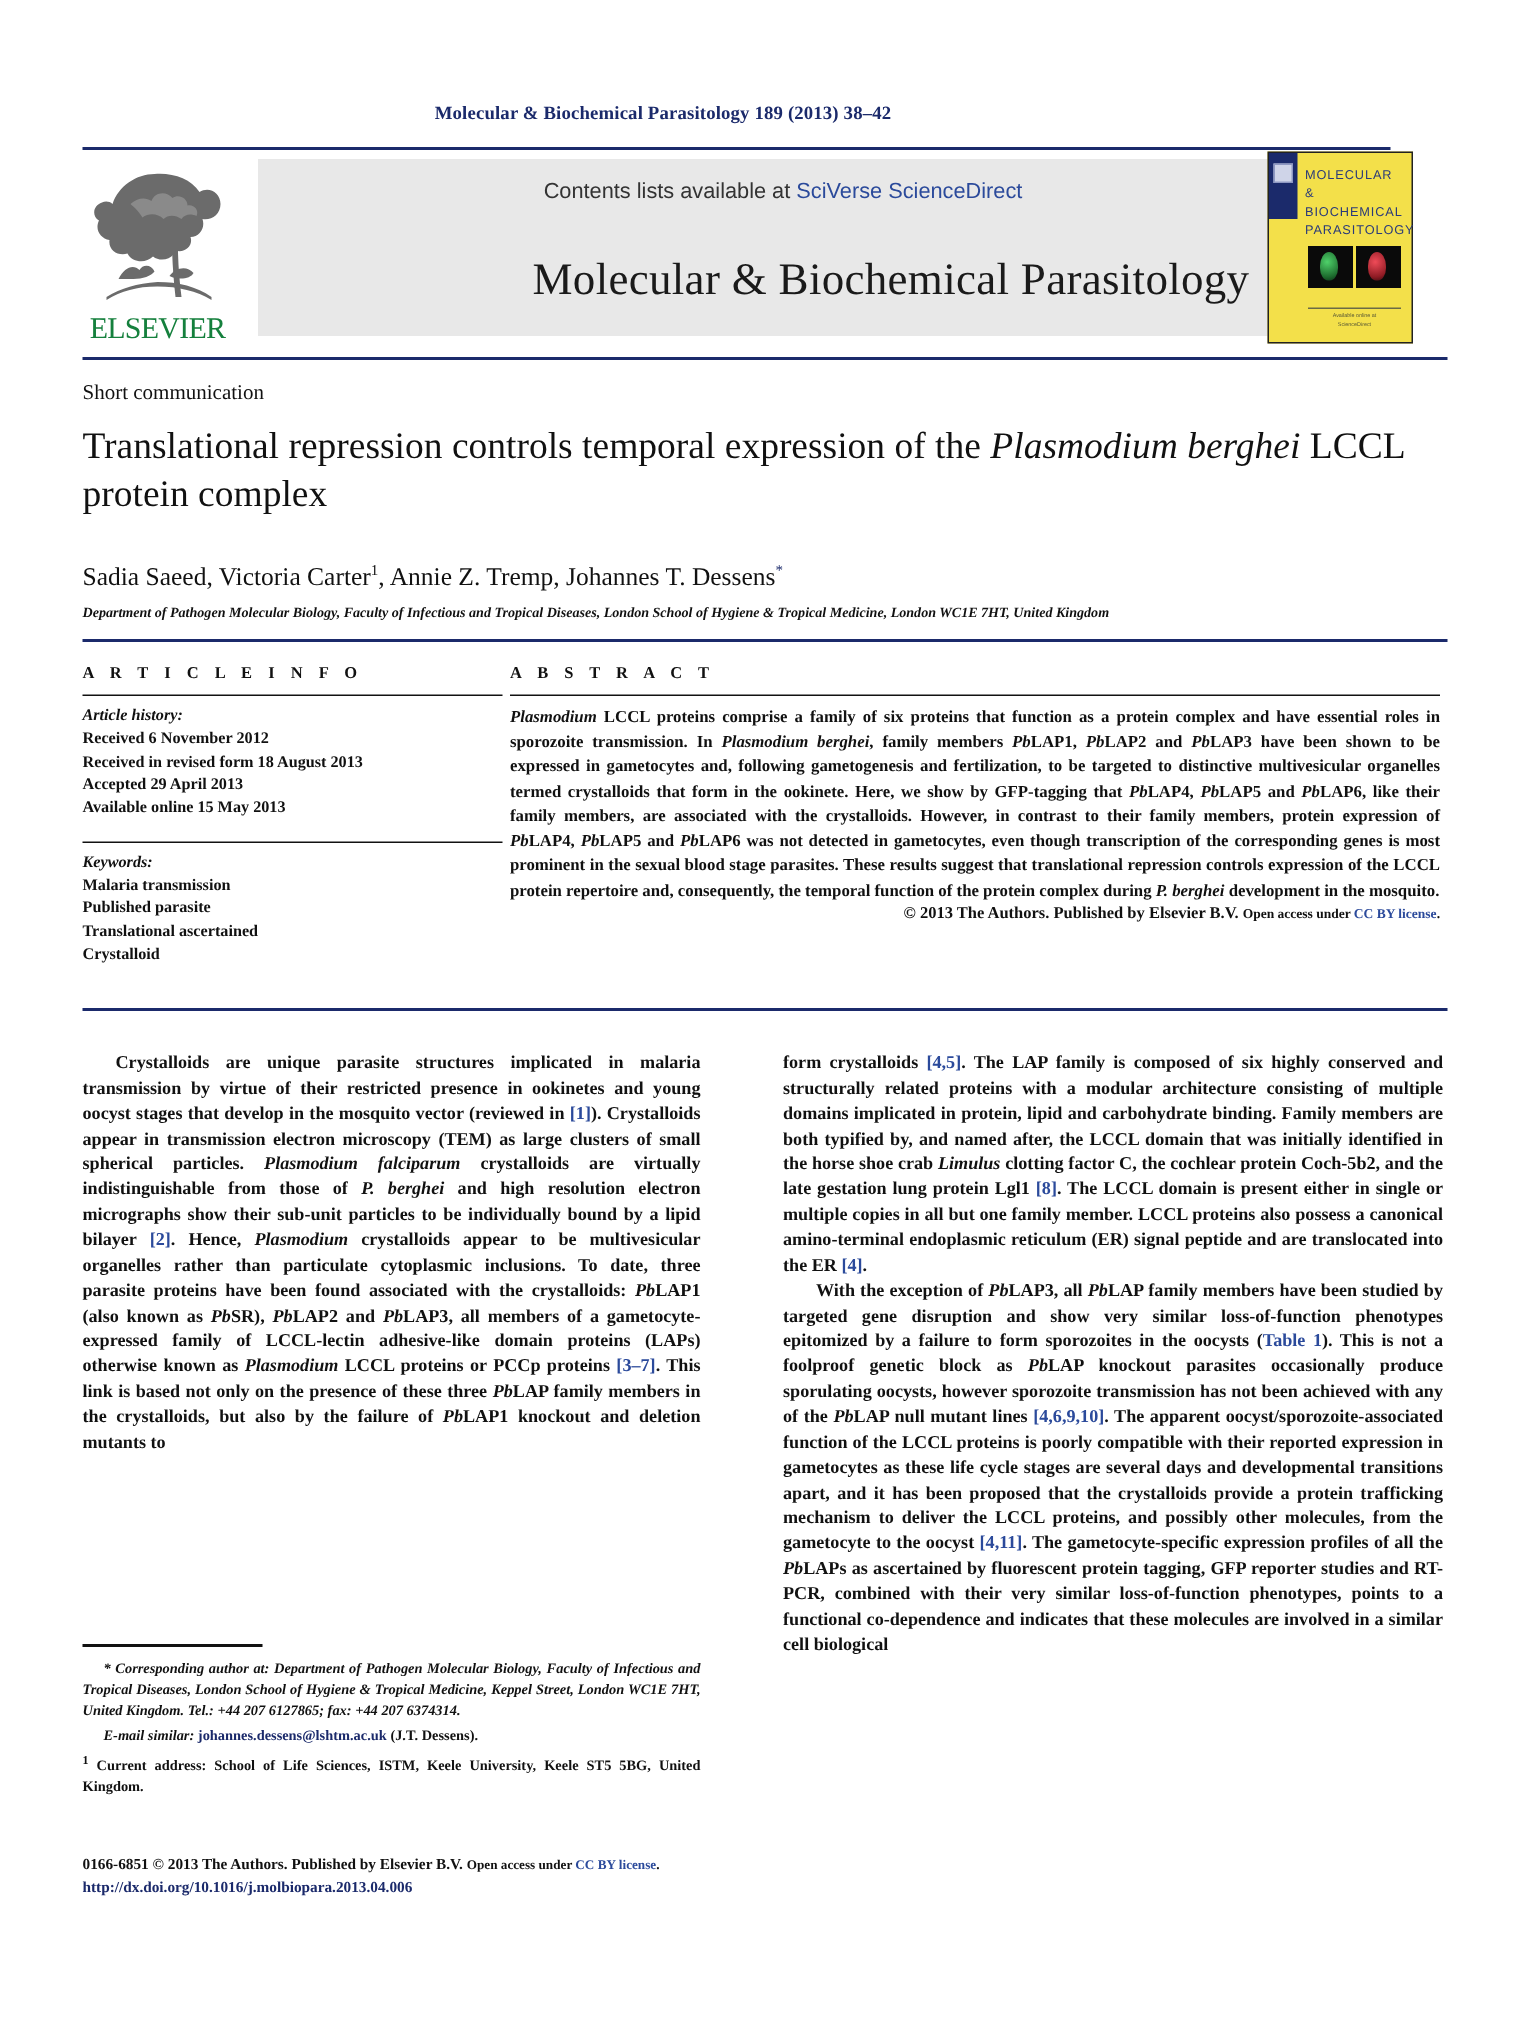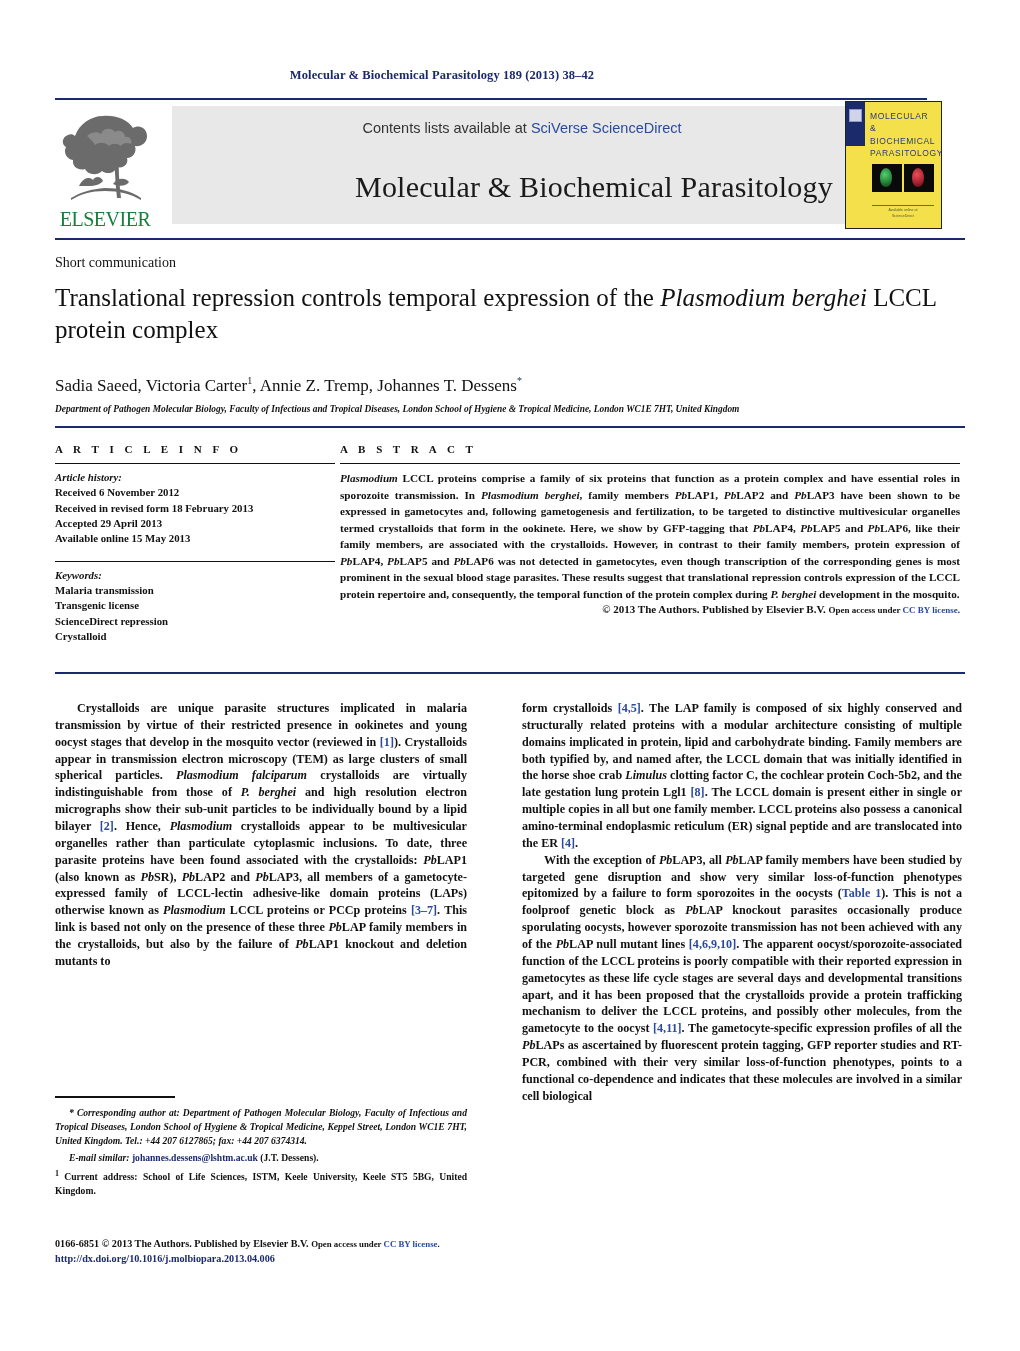--- a/index.html
+++ b/index.html
@@ -421,30 +421,30 @@
   <div class="affiliation">Department of Pathogen Molecular Biology, Faculty of Infectious and Tropical Diseases, London School of Hygiene &amp; Tropical Medicine, London WC1E 7HT, United Kingdom</div>
 
   <div class="head-rule" id="rule-below-authors"></div>
 
   <div class="info-col">
     <div class="sec-label">A R T I C L E   I N F O</div>
     <hr class="thin-rule">
     <div class="info-group">
       <div class="gtitle">Article history:</div>
       <div>Received 6 November 2012</div>
-      <div>Received in revised form 18 February 2013</div>
+      <div>Received in revised form 18 August 2013</div>
       <div>Accepted 29 April 2013</div>
       <div>Available online 15 May 2013</div>
     </div>
     <hr class="thin-rule" style="margin-top:14px">
     <div class="info-group">
       <div class="gtitle">Keywords:</div>
       <div>Malaria transmission</div>
-      <div>Transgenic license</div>
-      <div>ScienceDirect repression</div>
+      <div>Published parasite</div>
+      <div>Translational ascertained</div>
       <div>Crystalloid</div>
     </div>
   </div>
 
   <div class="abs-col">
     <div class="sec-label">A B S T R A C T</div>
     <hr class="thin-rule">
     <div class="abstract-text"><i>Plasmodium</i> LCCL proteins comprise a family of six proteins that function as a protein complex and have essential roles in sporozoite transmission. In <i>Plasmodium berghei</i>, family members <i>Pb</i>LAP1, <i>Pb</i>LAP2 and <i>Pb</i>LAP3 have been shown to be expressed in gametocytes and, following gametogenesis and fertilization, to be targeted to distinctive multivesicular organelles termed crystalloids that form in the ookinete. Here, we show by GFP-tagging that <i>Pb</i>LAP4, <i>Pb</i>LAP5 and <i>Pb</i>LAP6, like their family members, are associated with the crystalloids. However, in contrast to their family members, protein expression of <i>Pb</i>LAP4, <i>Pb</i>LAP5 and <i>Pb</i>LAP6 was not detected in gametocytes, even though transcription of the corresponding genes is most prominent in the sexual blood stage parasites. These results suggest that translational repression controls expression of the LCCL protein repertoire and, consequently, the temporal function of the protein complex during <i>P. berghei</i> development in the mosquito.</div>
     <div class="copyright-line"><span>© 2013 The Authors. Published by Elsevier B.V.</span> <span class="small">Open access under </span><a class="lic-link small" href="#">CC BY license</a><span class="small">.</span></div>
   </div>

